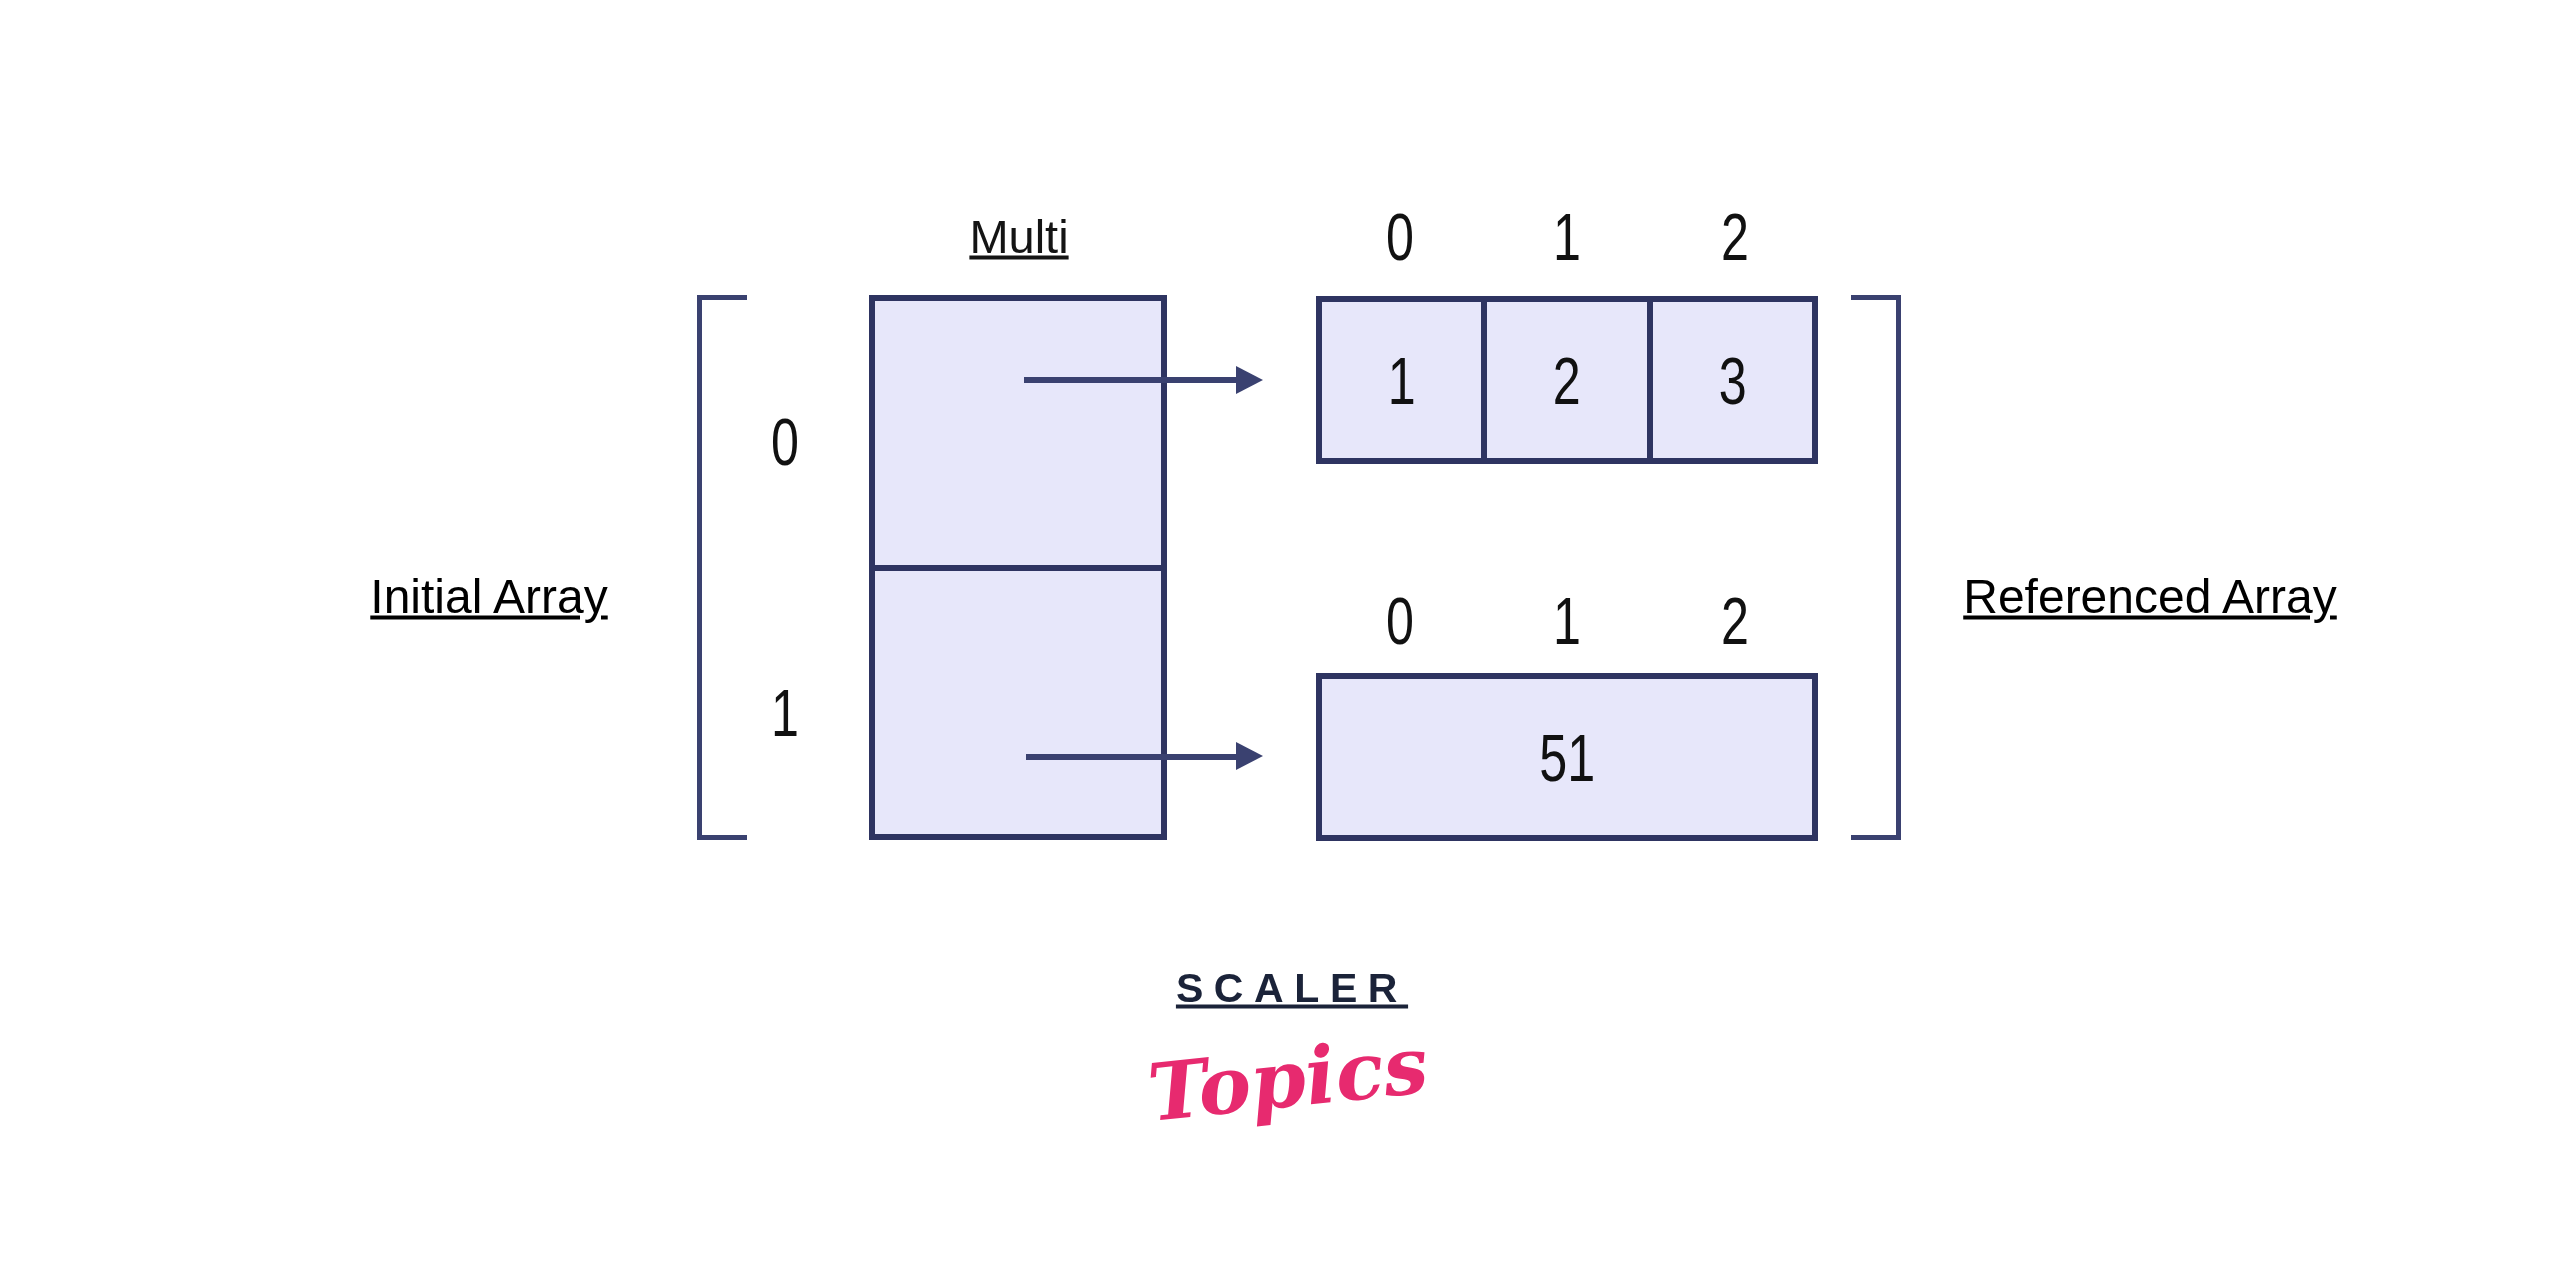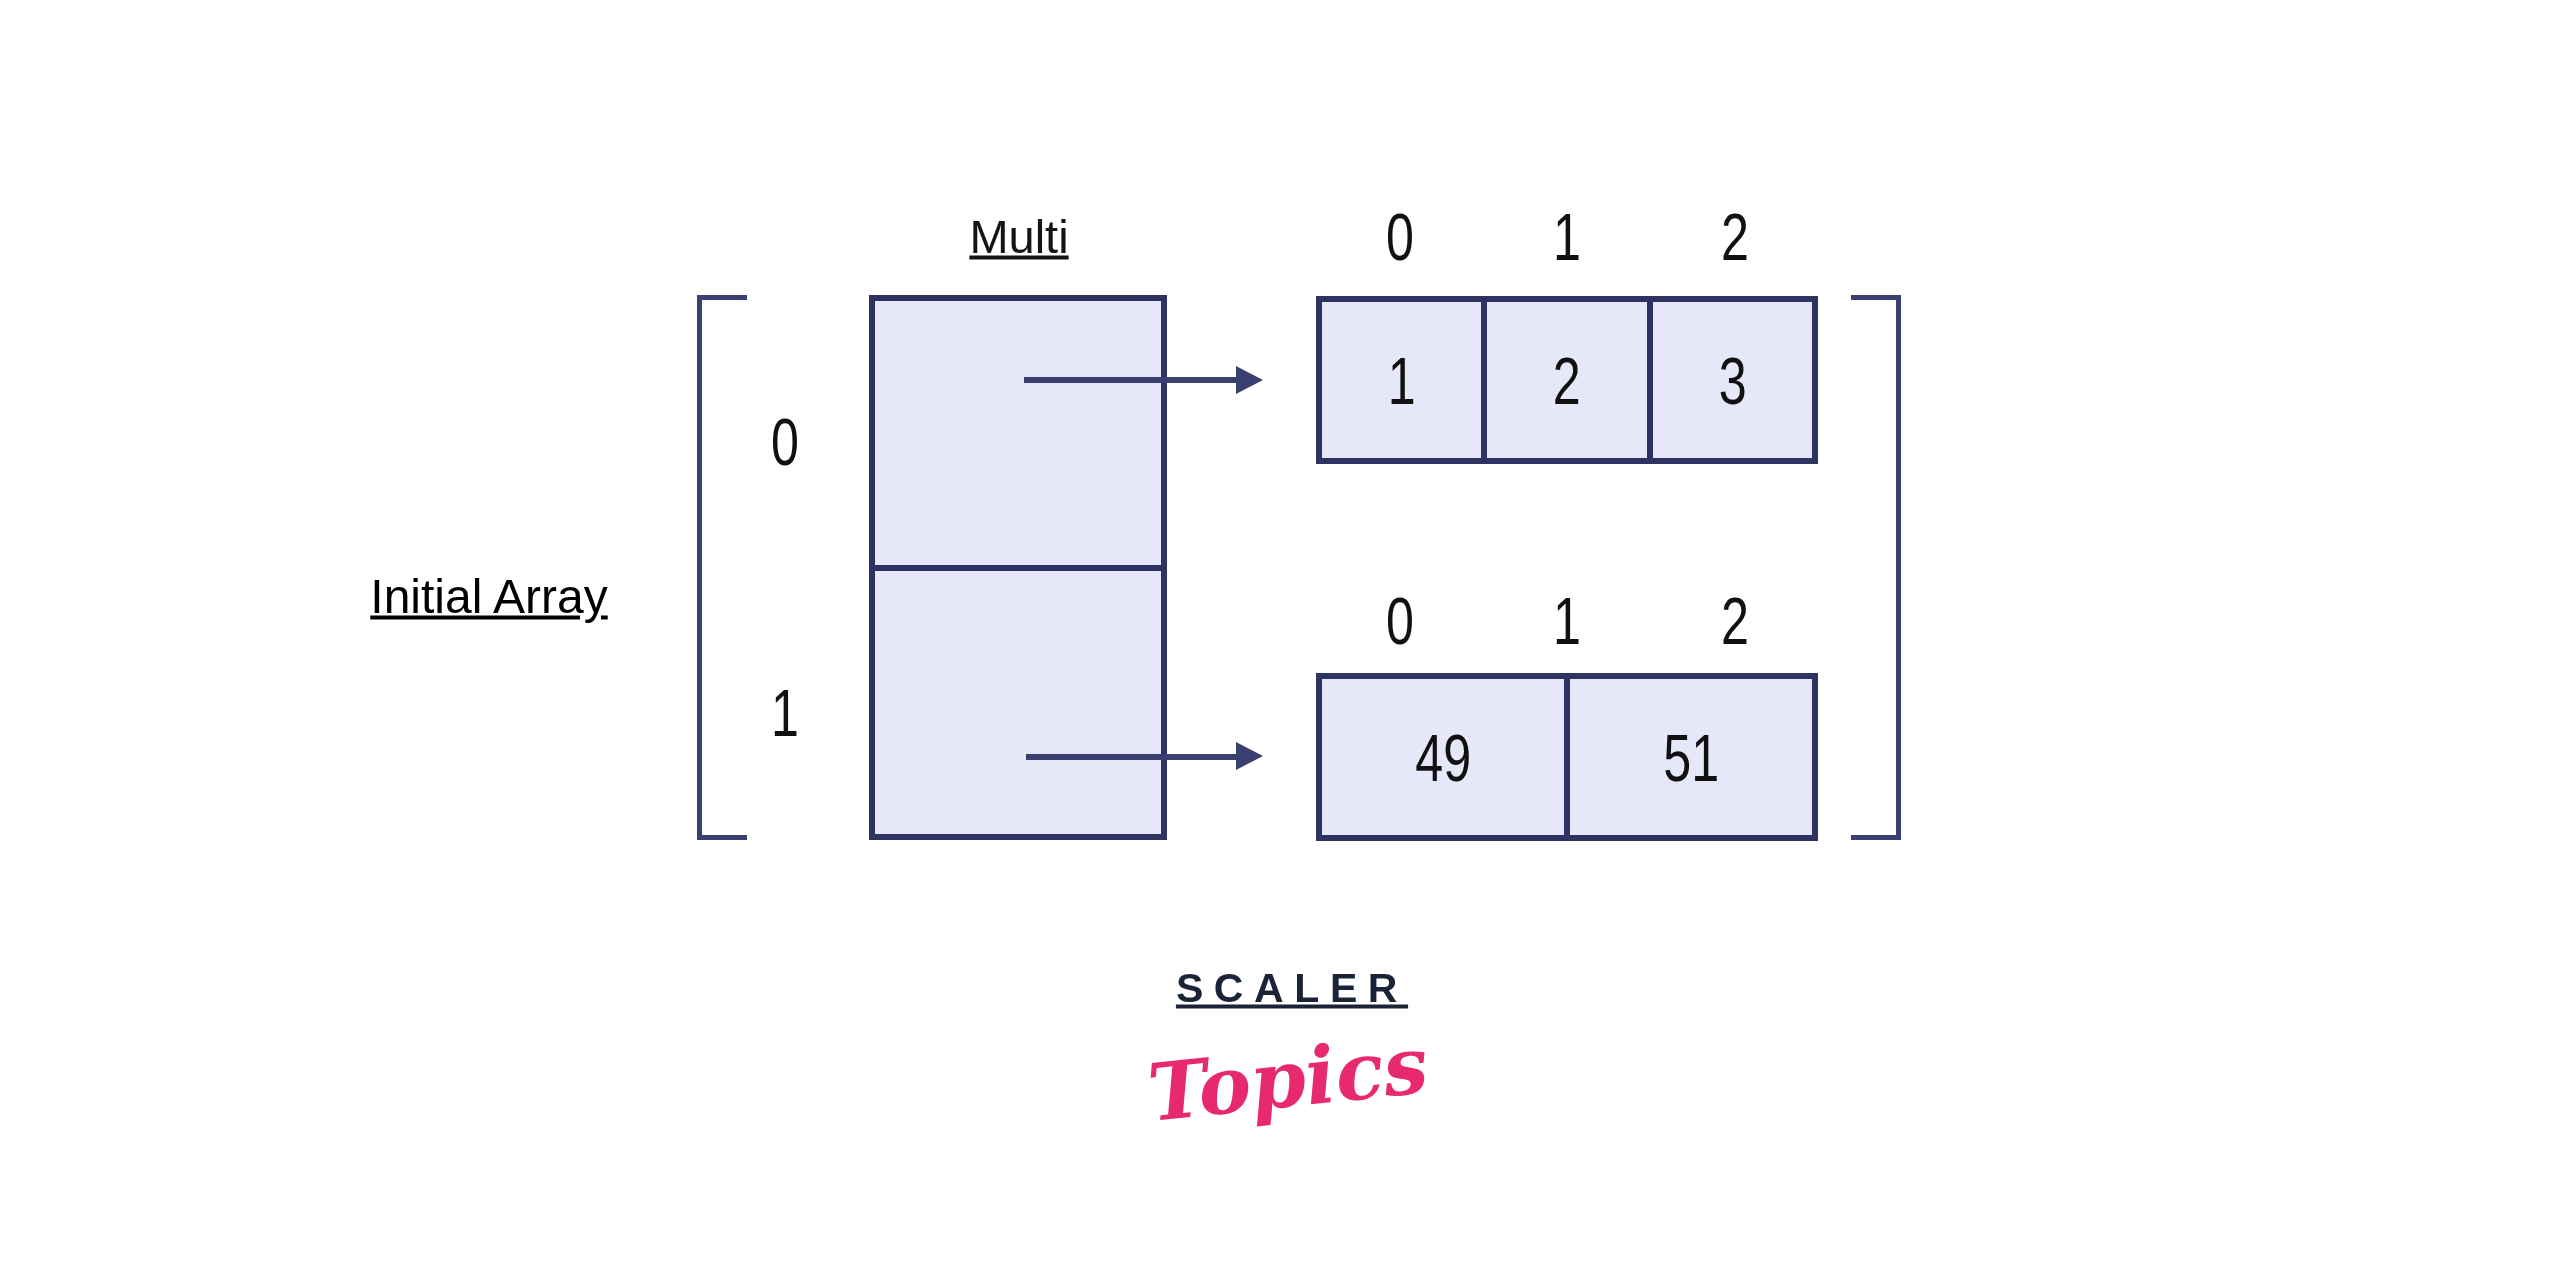--- a/index.html
+++ b/index.html
@@ -131,32 +131,30 @@
       <span>3</span>
     </div>
   </div>
 
   <div class="abs digit" style="left:1400px; top:620px;">0</div>
   <div class="abs digit" style="left:1567px; top:620px;">1</div>
   <div class="abs digit" style="left:1735px; top:620px;">2</div>
 
   <div class="abs ref-array bottom">
     <div class="ref-cell">
-      <span>49</span>
-    </div>
-    <div class="ref-cell">
       <span>51</span>
     </div>
   </div>
 
   <div class="abs arrow-line top"></div>
   <div class="abs arrow-head top"></div>
   <div class="abs arrow-line bottom"></div>
   <div class="abs arrow-head bottom"></div>
 
   <div class="abs bracket right"></div>
 
+  <div class="abs ctr side-label" style="left:2150px; top:596px;">Referenced Array</div>
 
   <div class="abs ctr scaler-wordmark" style="left:1292px; top:988px;text-align:center;">SCALER</div>
   <div class="abs topics-script" style="left:1288px; top:1079px;">Topics</div>
 
 </div>
 
 
 </body></html>

